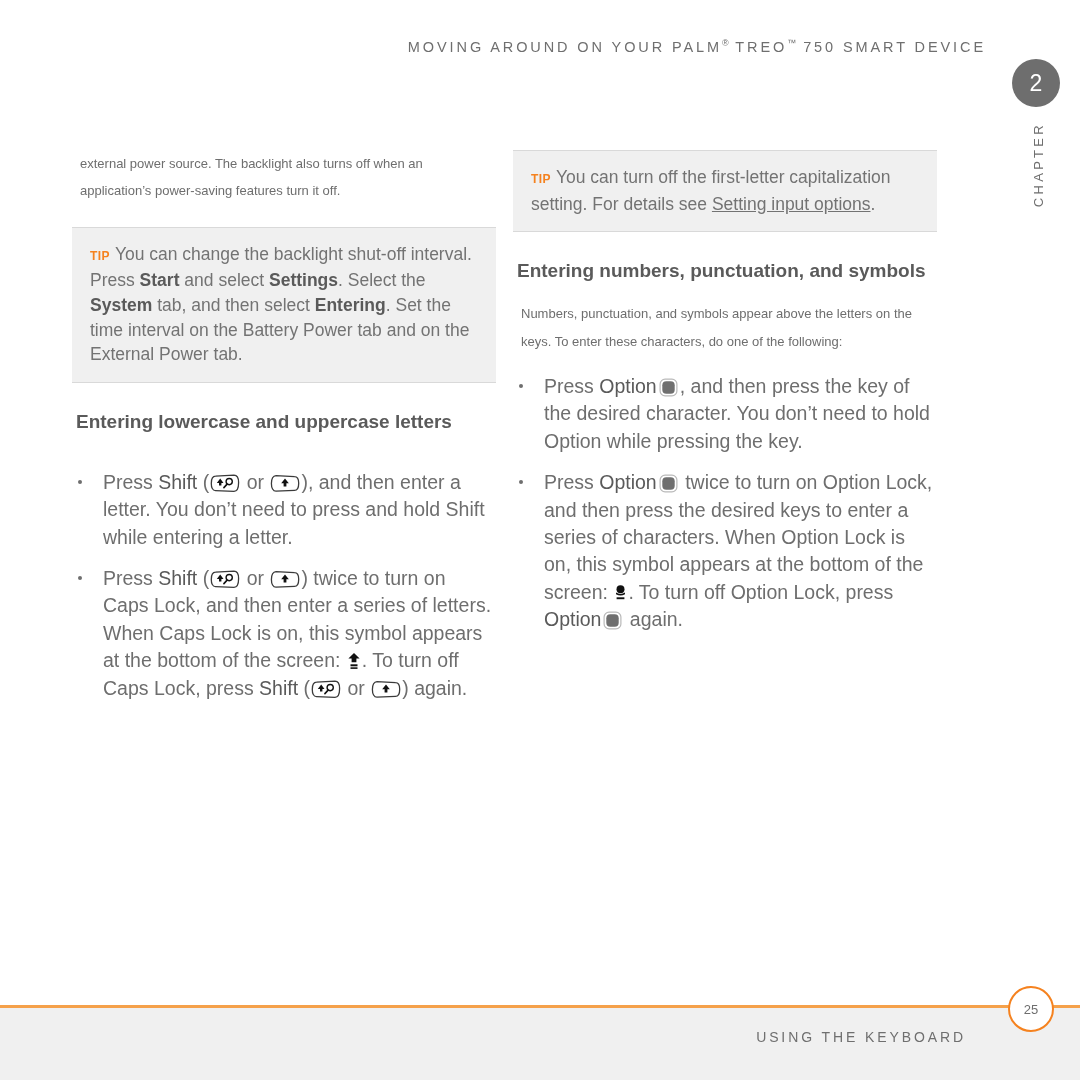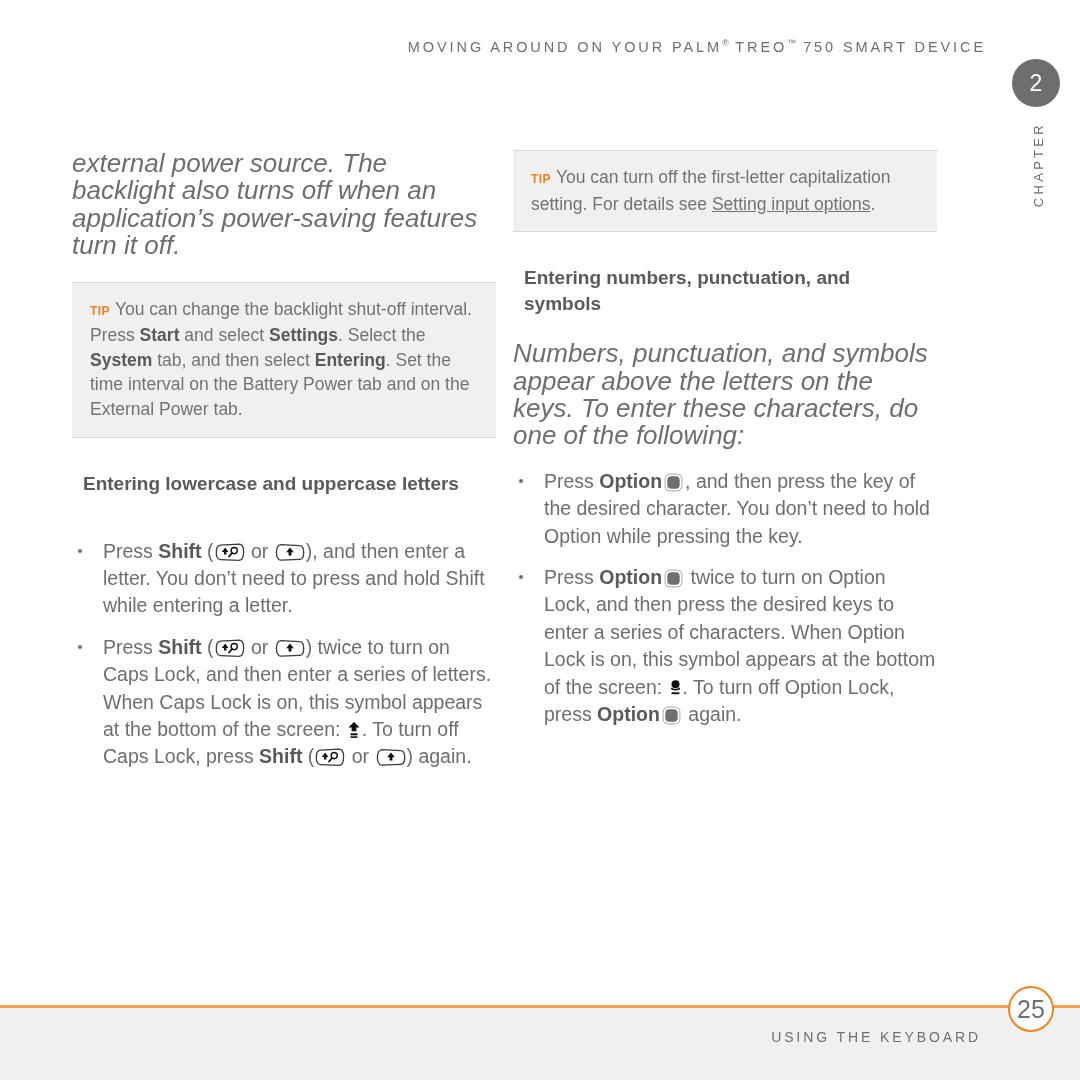--- a/index.html
+++ b/index.html
@@ -77,32 +77,31 @@
   
   .col {
     position: absolute;
     top: 150px;
     width: 424px;
   }
   .col-left { left: 72px; }
   .col-right { left: 513px; }
 
   p.body {
-    margin: 0 0 0 0;
-    font-size: 26px;
+    margin: 0 0 0 8px;
+    font-size: 13px;
     line-height: 27.4px;
     color: #6e6e6e;
-    font-style: italic;
   }
   .spacer-18 { height: 18px; }
   .spacer-22 { height: 22px; }
   .spacer-12 { height: 12px; }
 
   h3.section-heading {
-    margin: 11px;
+    margin: 4px;
     font-size: 19px;
     line-height: 26px;
     font-weight: bold;
     color: #5a5a5a;
   }
 
   
   .tip-box {
     background: #f0f0f0;
     border-top: 1px solid #d9d9d9;
@@ -143,21 +142,21 @@
   ul.bullets li:last-child { margin-bottom: 0; }
   ul.bullets li .dot {
     position: absolute;
     left: 6px;
     top: 11px;
     width: 4px;
     height: 4px;
     border-radius: 50%;
     background: #6e6e6e;
   }
-  b.kw { color: #5a5a5a; font-weight: bold; }
+  b.kw { color: #5a5a5a; font-weight: normal; }
 
   
   .keyicon {
     display: inline-block;
     vertical-align: -4px;
     margin: 0 1px;
   }
   .keyicon svg { display: block; }
 
   .symbol-glyph {
@@ -179,39 +178,39 @@
     position: absolute;
     left: 0;
     bottom: 0;
     width: 1080px;
     height: 72px;
     background: #f0f0f0;
     border-top: 3px solid #f5a14a;
   }
   .footer-title {
     position: absolute;
-    right: 99px;
+    right: 114px;
     top: 21px;
     font-size: 14px;
     letter-spacing: 2.9px;
     color: #6f6f6f;
     text-transform: uppercase;
     white-space: nowrap;
   }
   .page-number {
     position: absolute;
     left: 1008px;
     top: -22px;
     width: 46px;
     height: 46px;
     border-radius: 50%;
     background: #ffffff;
     border: 2px solid #f5821f;
     color: #6e6e6e;
-    font-size: 25px;
+    font-size: 13px;
     display: flex;
     align-items: center;
     justify-content: center;
     box-sizing: border-box;
   }
 </style>
 </head>
 <body>
 
 <div class="page-header">

